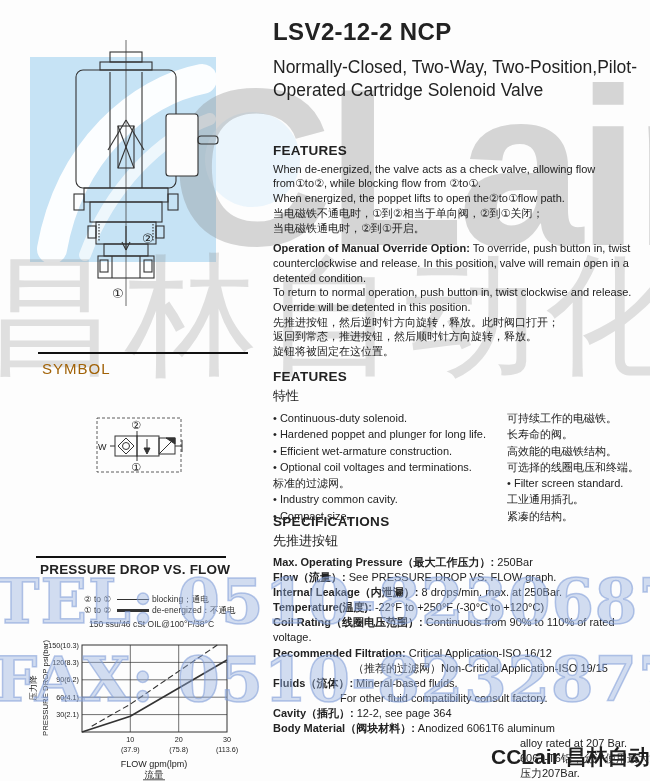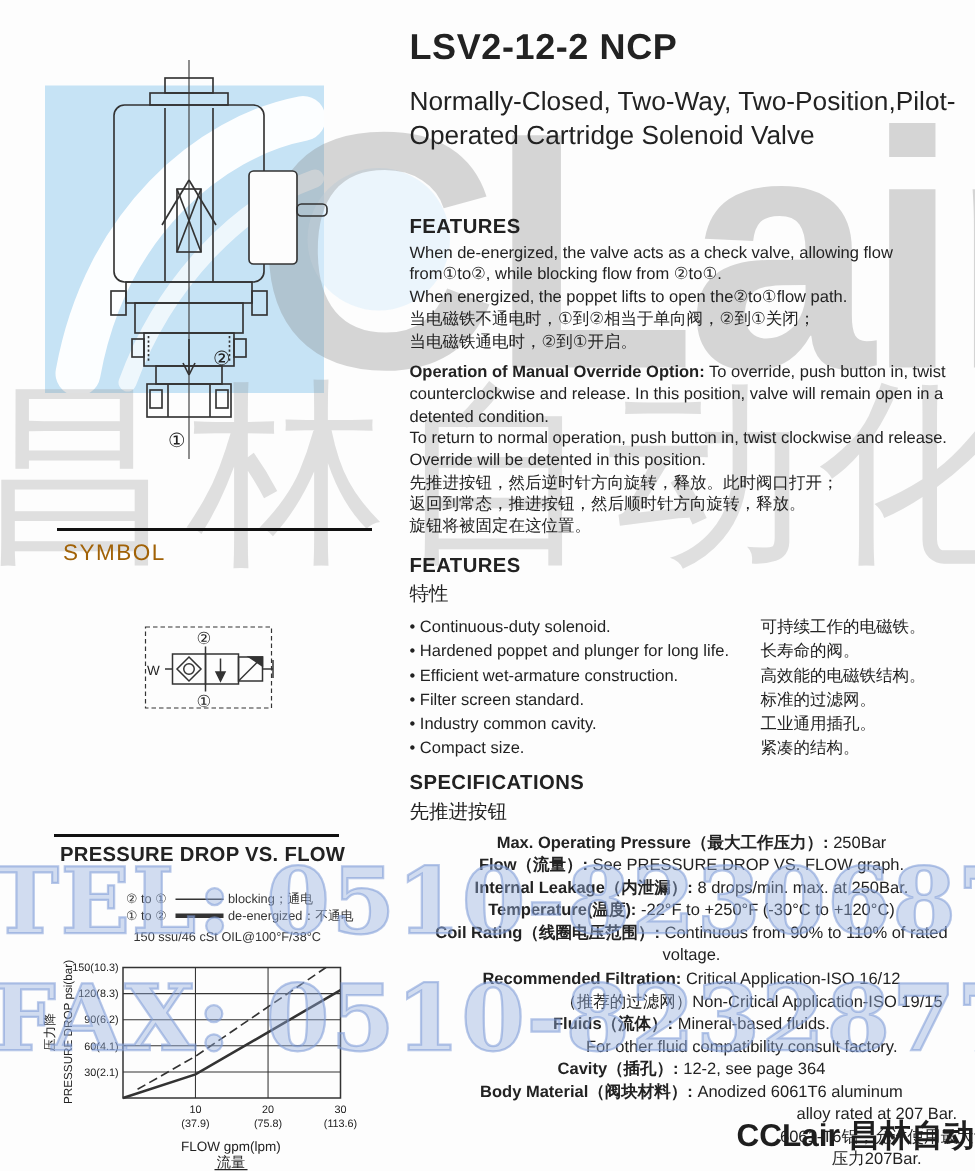--- a/index.html
+++ b/index.html
@@ -35,21 +35,21 @@
   .blk-features{position:absolute;left:273px;top:369px;width:374px;z-index:1;}
   .blk-specs{position:absolute;left:273px;top:514px;width:376px;z-index:1;}
 
   .sec-h{font-size:13.5px;font-weight:bold;letter-spacing:.3px;margin:0 0 3px 0;}
   .zh-h{font-size:13px;margin:0 0 5px 0;}
   .body-txt{font-size:11px;line-height:14.7px;}
   .mt6{margin-top:6px;}
 
   .feat-row{display:grid;grid-template-columns:234px 1fr;font-size:11px;line-height:16.3px;}
 
-  .spec-line{font-size:11px;line-height:15.1px;text-align:center;}
+  .spec-line{font-size:11px;line-height:15.1px;}
   .spec-line b{font-weight:bold;}
   .ind-a{margin-left:80px;}
   .ind-b{margin-left:67px;}
   .ind-c{margin-left:247px;}
 
   
   .sym-rule{position:absolute;left:38px;top:352px;width:210px;height:2px;background:#111;z-index:1;}
   .sym-title{position:absolute;left:42px;top:360px;font-size:15px;letter-spacing:1px;color:#a16207;z-index:1;}
   .pd-rule{position:absolute;left:36px;top:556px;width:190px;height:2px;background:#111;z-index:1;}
   .pd-title{position:absolute;left:40px;top:562px;font-size:13.5px;font-weight:bold;letter-spacing:.2px;z-index:1;text-align:center;}
@@ -234,22 +234,26 @@
       </div>
     <div class="feat-row">
         <span>• Hardened poppet and plunger for long life.</span>
         <span>长寿命的阀。</span>
       </div>
     <div class="feat-row">
         <span>• Efficient wet-armature construction.</span>
         <span>高效能的电磁铁结构。</span>
       </div>
     <div class="feat-row">
+        <span>• Optional coil voltages and terminations.</span>
+        <span>可选择的线圈电压和终端。</span>
+      </div>
+    <div class="feat-row">
+        <span>标准的过滤网。</span>
         <span>• Filter screen standard.</span>
-        <span>标准的过滤网。</span>
       </div>
     <div class="feat-row">
         <span>• Industry common cavity.</span>
         <span>工业通用插孔。</span>
       </div>
     <div class="feat-row">
         <span>• Compact size.</span>
         <span>紧凑的结构。</span>
       </div>
   </div>

